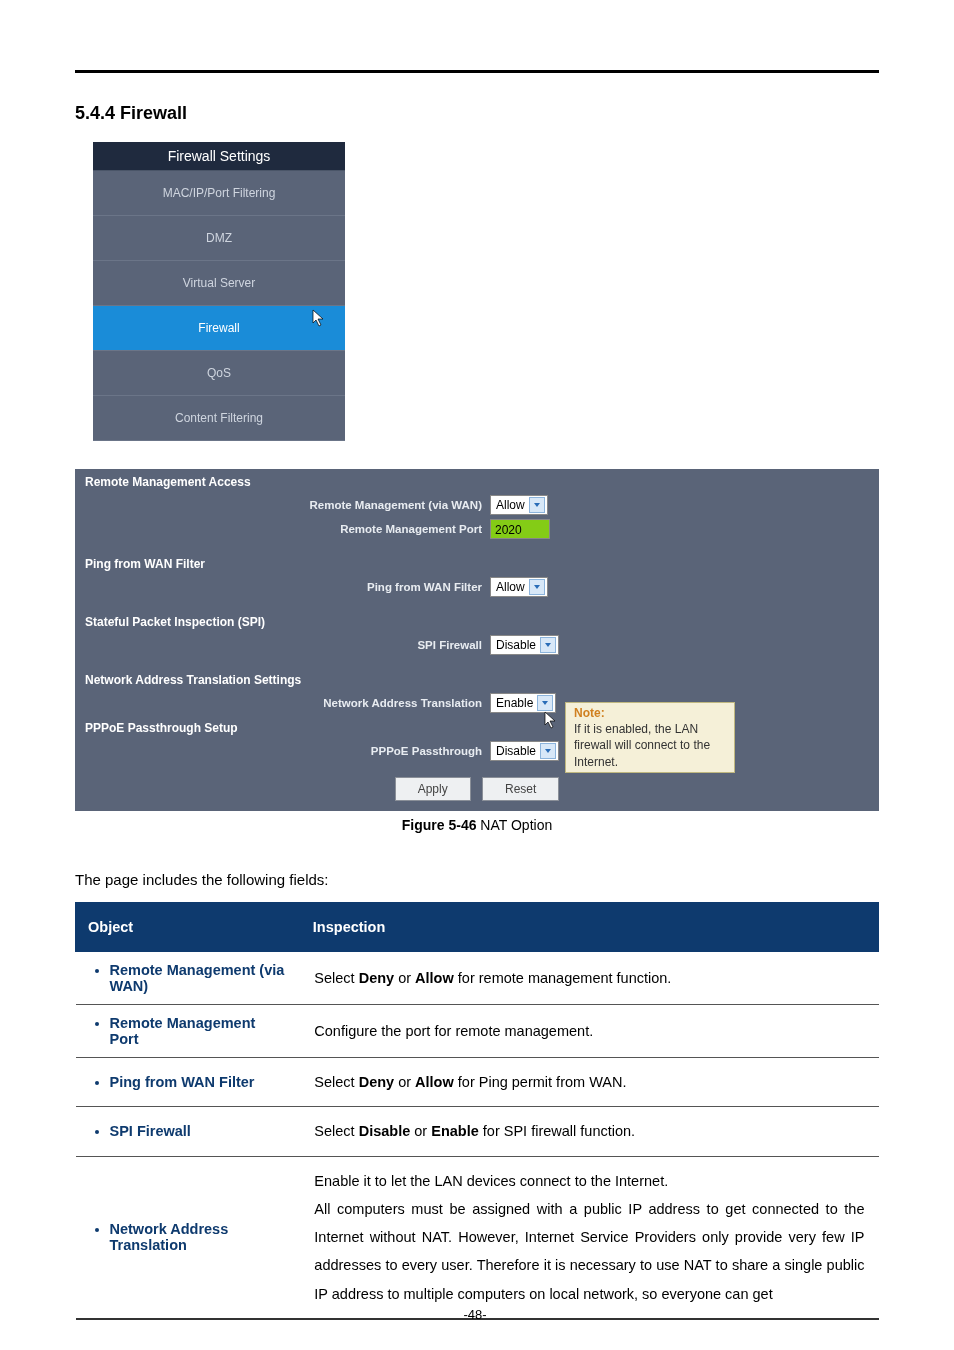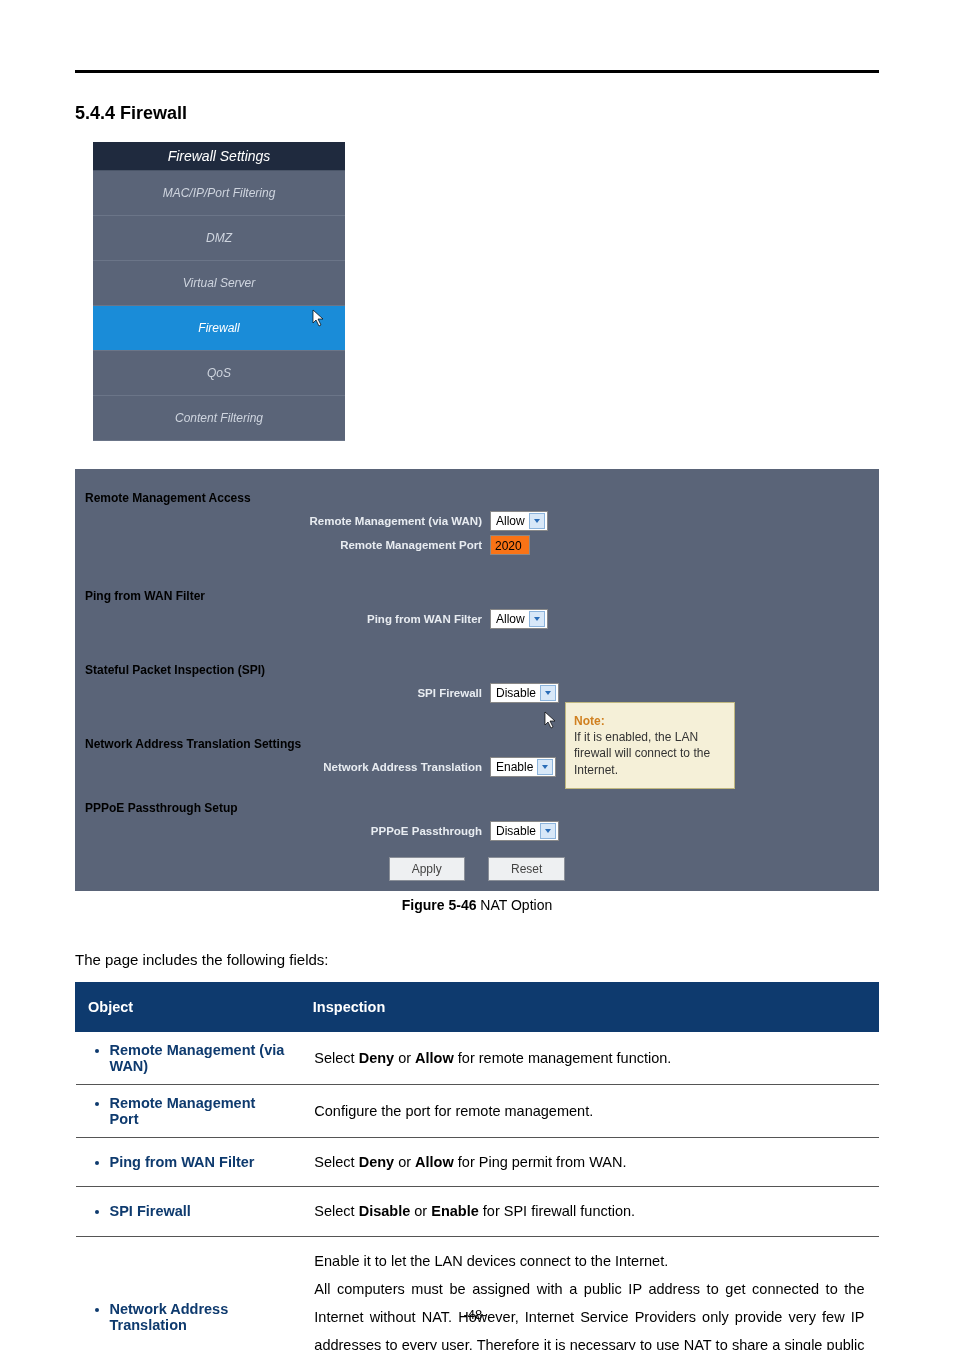--- a/index.html
+++ b/index.html
@@ -18,21 +18,20 @@
     margin-bottom: 30px;
   }
   .section-heading {
     font-size: 18px;
     font-weight: bold;
     margin-bottom: 18px;
   }
   .nav-img {
     width: 252px;
     margin: 0 auto 28px 18px;
-    font-style: italic;
   }
   .nav-title {
     background: #1f2a3e;
     color: #fff;
     font-size: 14px;
     text-align: center;
     padding: 6px 0;
     border-bottom: 1px solid #4a5568;
   }
   .nav-item {
@@ -58,23 +57,23 @@
   }
   .config-panel {
     background: #5a6478;
     color: #fff;
     font-size: 12px;
     width: 100%;
     margin-bottom: 4px;
     position: relative;
   }
   .cfg-section {
-    color: #000000;
-    font-weight: bold;
-    padding: 22px 10px 4px 10px;
+    color: #ffffff;
+    font-weight: bold;
+    padding: 6px 10px 4px 10px;
     font-size: 12px;
   }
   .cfg-row {
     display: flex;
     align-items: center;
     padding: 2px 0;
   }
   .cfg-label {
     flex: 0 0 415px;
     text-align: right;
@@ -99,53 +98,53 @@
     align-items: center;
     justify-content: center;
     width: 16px;
     height: 16px;
     background: #d8e8f8;
     border: 1px solid #8cb4dc;
     margin-left: 4px;
   }
   .sel-arrow svg { display:block; }
   .cfg-input {
-    background: #f97316;
+    background: #84cc16;
     color: #000;
     border: 1px solid #888;
     height: 20px;
-    width: 40px;
+    width: 60px;
     padding: 0 4px;
     font-size: 12px;
     display: inline-block;
     line-height: 20px;
   }
   .btn-row {
     text-align: center;
     padding: 14px 0 10px;
   }
   .btn {
     display: inline-block;
     background: #eef0f2;
     color: #444;
     border: 1px solid #8a8f98;
     padding: 4px 22px;
     font-size: 12px;
-    margin: 0 10px;
+    margin: 0 4px;
   }
   .tooltip {
     position: absolute;
     left: 490px;
     top: 233px;
     width: 170px;
     background: #f5f0d8;
     border: 1px solid #c0b880;
     font-size: 12px;
     color: #333;
-    padding: 10px 8px;
+    padding: 2px 8px;
     line-height: 1.35;
   }
   .tooltip-title { color: #d08020; font-weight: bold; }
   .caption {
     text-align: center;
     font-size: 14px;
     margin: 6px 0 38px;
   }
   .caption b { font-weight: bold; }
   .intro { font-size: 15px; margin-bottom: 14px; }

